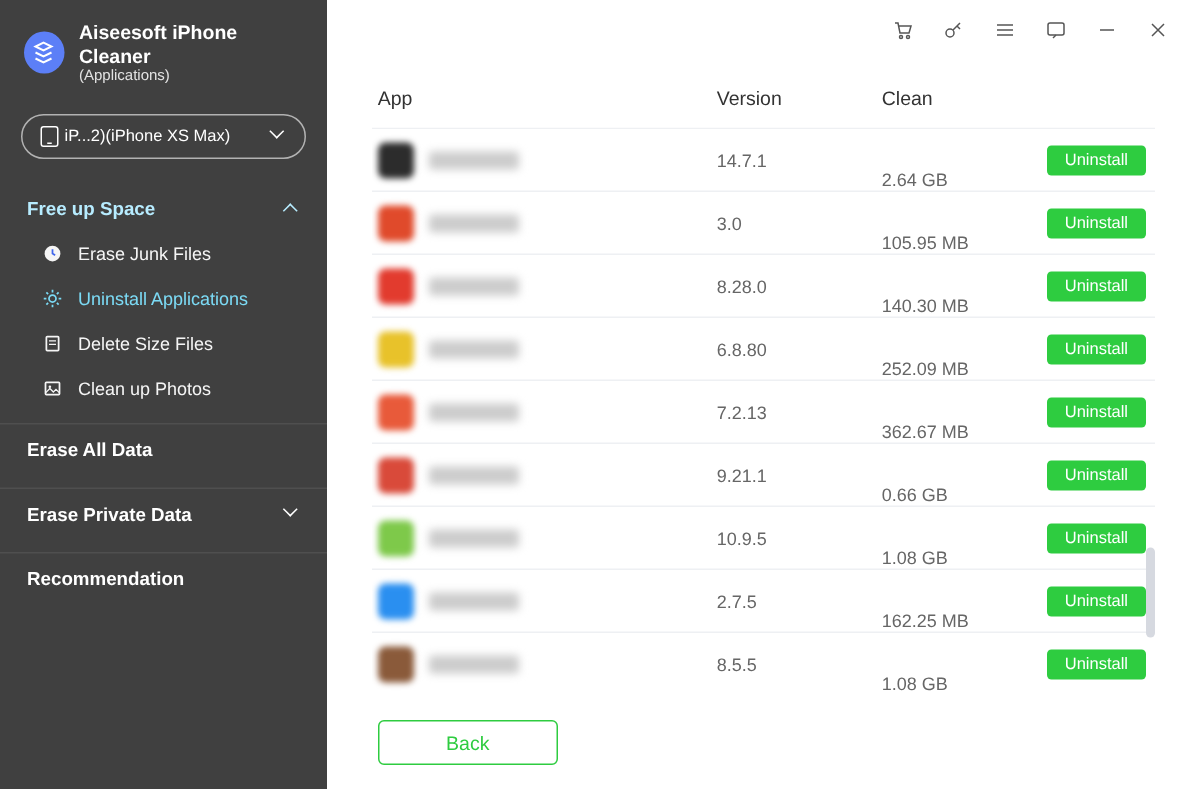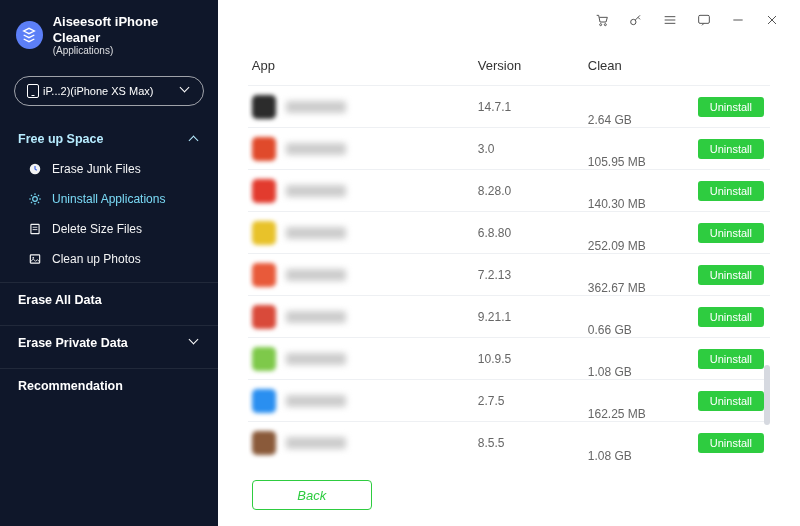--- a/index.html
+++ b/index.html
@@ -1,18 +1,18 @@
 <!DOCTYPE html>
 <html><head>
 <meta charset="utf-8">
 <style>
 * { margin: 0; padding: 0; box-sizing: border-box; font-family: -apple-system, BlinkMacSystemFont, "Segoe UI", Arial, sans-serif; }
 body { width: 800px; height: 526px; overflow: hidden; background: #fff; display: flex; }
 
-.sidebar { width: 220px; height: 100%; background: #0f172a; color: #fff; display: flex; flex-direction: column; padding: 14px 0 0 0; }
+.sidebar { width: 220px; height: 100%; background: #404040; color: #fff; display: flex; flex-direction: column; padding: 14px 0 0 0; }
 .brand { display: flex; align-items: center; gap: 10px; padding: 0 16px 14px 16px; }
 .brand-logo { width: 28px; height: 28px; border-radius: 50%; background: #5c7ff7; display:flex; align-items:center; justify-content:center; }
 .brand-logo svg { width:16px; height:16px; fill:#fff; }
 .brand-text { display:flex; flex-direction:column; }
 .brand-title { font-size: 13px; font-weight: 600; line-height: 1.2; }
 .brand-sub { font-size: 10px; opacity: 0.85; }
 
 .device-selector { margin: 6px 14px 18px 14px; border:1px solid rgba(255,255,255,0.6); border-radius: 16px; height: 30px; display:flex; align-items:center; padding: 0 12px; gap:4px; cursor:pointer; }
 .device-selector .phone-icon { width:12px; height:14px; border:1.2px solid #fff; border-radius:2px; position:relative; }
 .device-selector .phone-icon:after { content:""; position:absolute; bottom:1px; left:50%; transform:translateX(-50%); width:3px; height:1px; background:#fff; }
@@ -51,21 +51,21 @@
 .cell-app { width:230px; display:flex; align-items:center; gap:10px; padding-left:4px; }
 .app-icon { width:24px; height:24px; border-radius:5px; filter: blur(2px); }
 .app-name { filter: blur(3px); height:12px; width:60px; background:#ccc; border-radius:2px; }
 .cell-version { width:110px; }
 .cell-size { width:110px;margin-top:26px; }
 .cell-action { flex:1; display:flex; justify-content:flex-end; padding-right: 6px; }
 .uninstall-btn { background:#2ecc40; color:#fff; border:none; border-radius:3px; font-size:11px; padding:4px 12px; cursor:pointer; }
 .scrollbar-thumb { position:absolute; right:0; width:6px; background:#d6d9e0; border-radius:3px; top:280px; height:60px; }
 
 .footer { padding: 12px 0 16px 0; display:flex; justify-content:flex-start; }
-.back-btn { border:1.5px solid #2ecc40; color:#2ecc40; background:#fff; border-radius:4px; width:120px; height:30px; font-size:13px; cursor:pointer; margin-left: 4px; font-style: italic; }
+.back-btn { border:1.5px solid #2ecc40; color:#2ecc40; background:#fff; border-radius:4px; width:120px; height:30px; font-size:13px; cursor:pointer; margin-left: 4px; }
 </style>
 </head>
 <body>
 
 <div class="sidebar">
   <div class="brand">
     <div class="brand-logo">
       <svg viewBox="0 0 24 24">
           <path d="M4 6l8 4 8-4-8-4-8 4zm0 6l8 4 8-4M4 18l8 4 8-4" stroke="#fff" stroke-width="2" fill="none"></path>
         </svg>

